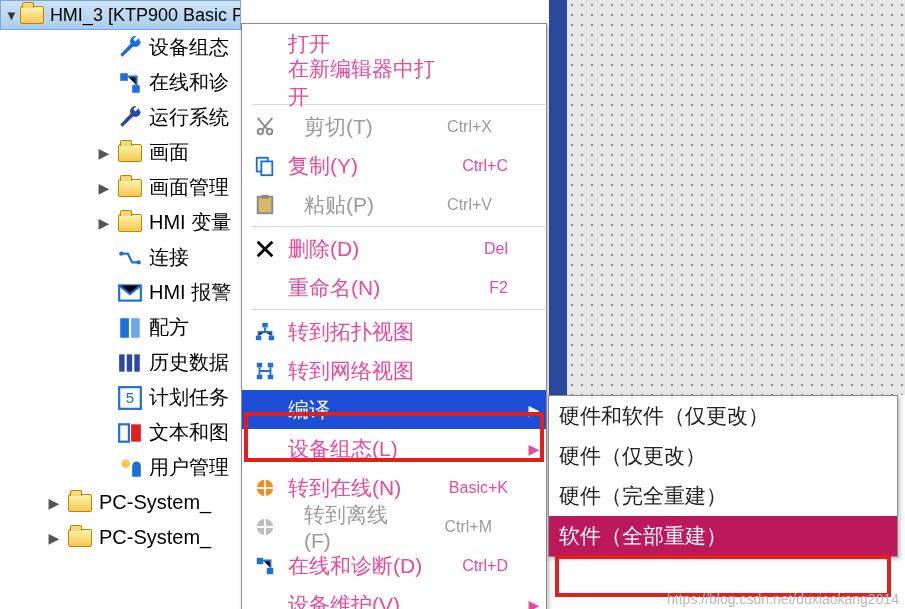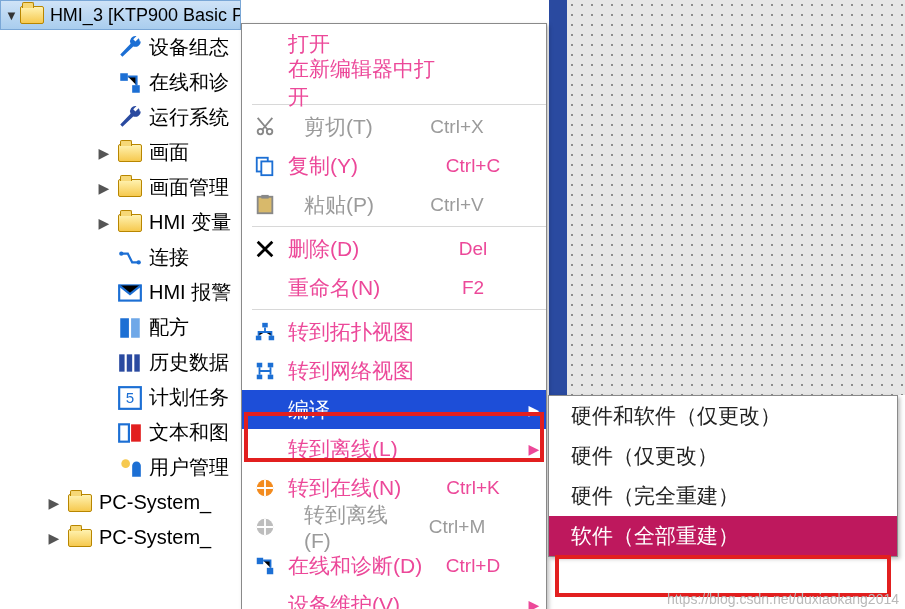--- a/index.html
+++ b/index.html
@@ -22,28 +22,28 @@
   .folder-icon::before { content:""; position:absolute; top:-5px; left:1px; width:10px; height:5px; background:#f6d877; border:1px solid #b88600; border-bottom:none; border-radius:2px 2px 0 0; }
 
   
   .menu { position:absolute; left:241px; top:23px; width:306px; background:#fff; border:1px solid #8a8a8a; box-shadow:2px 2px 4px rgba(0,0,0,.25); z-index:10; }
   .menu-row { height:39px; display:flex; align-items:center; font-size:21px; color:#ec4899; position:relative; }
   .menu-row.disabled { color:#9b9b9b;gap:16px; }
   .menu-row.sel { background:#1d4ed8; color:#fff; }
   .menu-icon { width:46px; display:flex; align-items:center; justify-content:center; }
   .menu-icon svg { width:22px; height:22px; }
   .menu-label { flex:1; }
-  .menu-short { width:84px; text-align:center; padding-right:14px; font-size:19px; }
+  .menu-short { width:84px; text-align:right; padding-right:14px; font-size:16px; }
   .menu-arrow { width:24px; text-align:center; font-size:14px; }
   .menu-sep { height:1px; background:#d8d8d8; margin:2px 0 2px 10px; }
   .red-box1 { position:absolute; left:2px; top:388px; width:300px; height:50px; border:4px solid #e21f1f; pointer-events:none; z-index:12; }
 
   
   .submenu { position:absolute; left:548px; top:395px; width:350px; background:#fff; border:1px solid #8a8a8a; box-shadow:2px 2px 4px rgba(0,0,0,.25); z-index:11; }
-  .sub-row { height:40px; display:flex; align-items:center; font-size:21px; color:#222; padding-left:22px; }
+  .sub-row { height:40px; display:flex; align-items:center; font-size:21px; color:#222; padding-left:10px; }
   .sub-row.sel { background:#be185d; color:#fff; }
   .red-box2 { position:absolute; left:6px; top:159px; width:336px; height:42px; border:4px solid #e21f1f; pointer-events:none; z-index:12; }
 
   
   .canvas { position:absolute; left:549px; top:0; width:356px; height:395px; background:#e7e7e7;
     background-image: radial-gradient(#8d8d8d 1.2px, transparent 1.2px); background-size:10px 10px; border-left:18px solid #2a4aa0; }
   .watermark { position:absolute; right:6px; bottom:2px; font-size:14px; color:#b9b9b9; z-index:50; white-space:nowrap; }
 </style>
 </head>
 <body>
@@ -293,33 +293,33 @@
         <span class="menu-arrow"></span>
       </div>
       <div class="menu-row sel">
         <span class="menu-icon"></span>
         <span class="menu-label">编译</span>
         <span class="menu-short"></span>
         <span class="menu-arrow">▶</span>
       </div>
       <div class="menu-row">
         <span class="menu-icon"></span>
-        <span class="menu-label">转到离线(L)</span>
+        <span class="menu-label">设备组态(L)</span>
         <span class="menu-short"></span>
         <span class="menu-arrow">▶</span>
       </div>
       <div class="menu-row">
         <span class="menu-icon">
           <svg viewBox="0 0 24 24">
             <circle cx="12" cy="12" r="9" fill="#f38b1e"></circle>
             <path stroke="#fff" stroke-width="2" d="M12 3v18M3 12h18"></path>
           </svg>
         </span>
         <span class="menu-label">转到在线(N)</span>
-        <span class="menu-short">Ctrl+K</span>
+        <span class="menu-short">Basic+K</span>
         <span class="menu-arrow"></span>
       </div>
       <div class="menu-row disabled">
         <span class="menu-icon">
           <svg viewBox="0 0 24 24">
             <circle cx="12" cy="12" r="9" fill="#bdbdbd"></circle>
             <path stroke="#fff" stroke-width="2" d="M12 3v18M3 12h18"></path>
           </svg>
         </span>
         <span class="menu-label">转到离线(F)</span>

